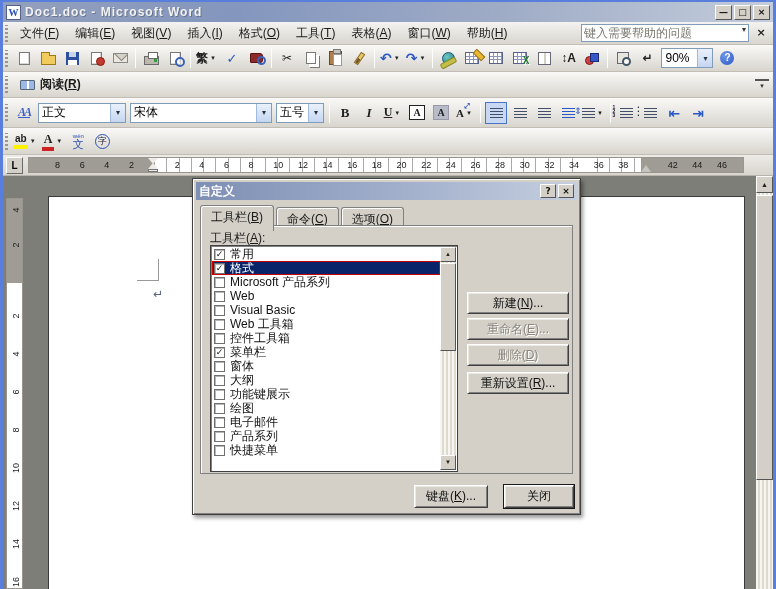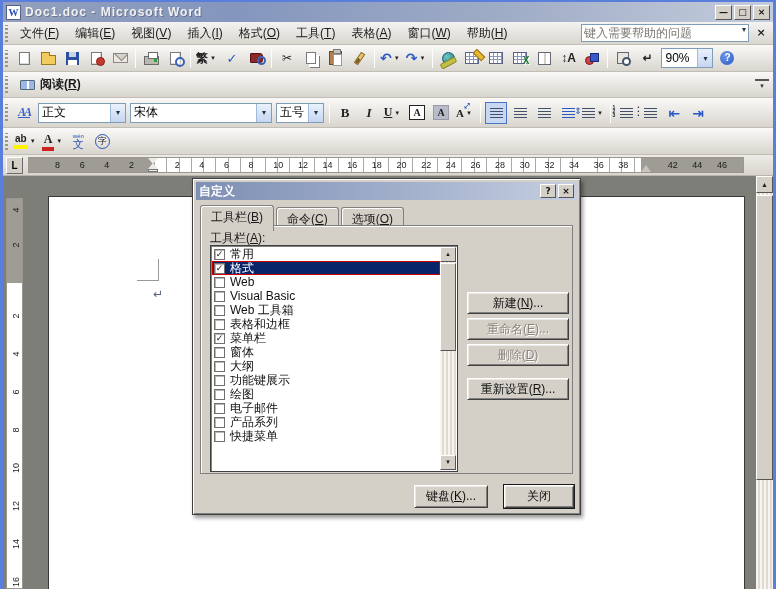--- a/index.html
+++ b/index.html
@@ -421,33 +421,37 @@
           <div class="lrow">
             <span class="cbx">✓</span>
             <span>常用</span>
           </div>
           <div class="lrow sel">
             <span class="cbx">✓</span>
             <span>格式</span>
           </div>
           <div class="lrow">
             <span class="cbx"></span>
+            <span>Microsoft 产品系列</span>
+          </div>
+          <div class="lrow">
+            <span class="cbx"></span>
             <span>Web</span>
           </div>
           <div class="lrow">
             <span class="cbx"></span>
             <span>Visual Basic</span>
           </div>
           <div class="lrow">
             <span class="cbx"></span>
             <span>Web 工具箱</span>
           </div>
           <div class="lrow">
             <span class="cbx"></span>
-            <span>表格和边框</span>
+            <span>控件工具箱</span>
           </div>
           <div class="lrow">
             <span class="cbx">✓</span>
             <span>菜单栏</span>
           </div>
           <div class="lrow">
             <span class="cbx"></span>
             <span>窗体</span>
           </div>
           <div class="lrow">
@@ -478,20 +482,20 @@
       <div class="lscroll">
         <span class="lsb" style="top:0">▲</span>
         <span class="lthumb"></span>
         <span class="lsb" style="bottom:0">▼</span>
       </div>
     </div>
     <div class="btncol" id="side-buttons">
         <span class="pbtn" style="top: 66px;">新建(<u>N</u>)...</span>
         <span class="pbtn disabled" style="top: 92px;">重命名(<u>E</u>)...</span>
         <span class="pbtn disabled" style="top: 118px;">删除(<u>D</u>)</span>
-        <span class="pbtn" style="top: 146px; margin-top: 6px;">重新设置(<u>R</u>)...</span>
+        <span class="pbtn" style="top: 146px;">重新设置(<u>R</u>)...</span>
       </div>
   </div>
   <div class="dlgbottom" id="bottom-buttons">
       <span class="pbtn" style="left: 221px; width: 74px; top: 306px; position: absolute;">键盘(<u>K</u>)...</span>
       <span class="pbtn default" style="left: 311px; width: 70px; top: 306px; position: absolute;">关闭</span>
     </div>
 </div>
 
 </body></html>

